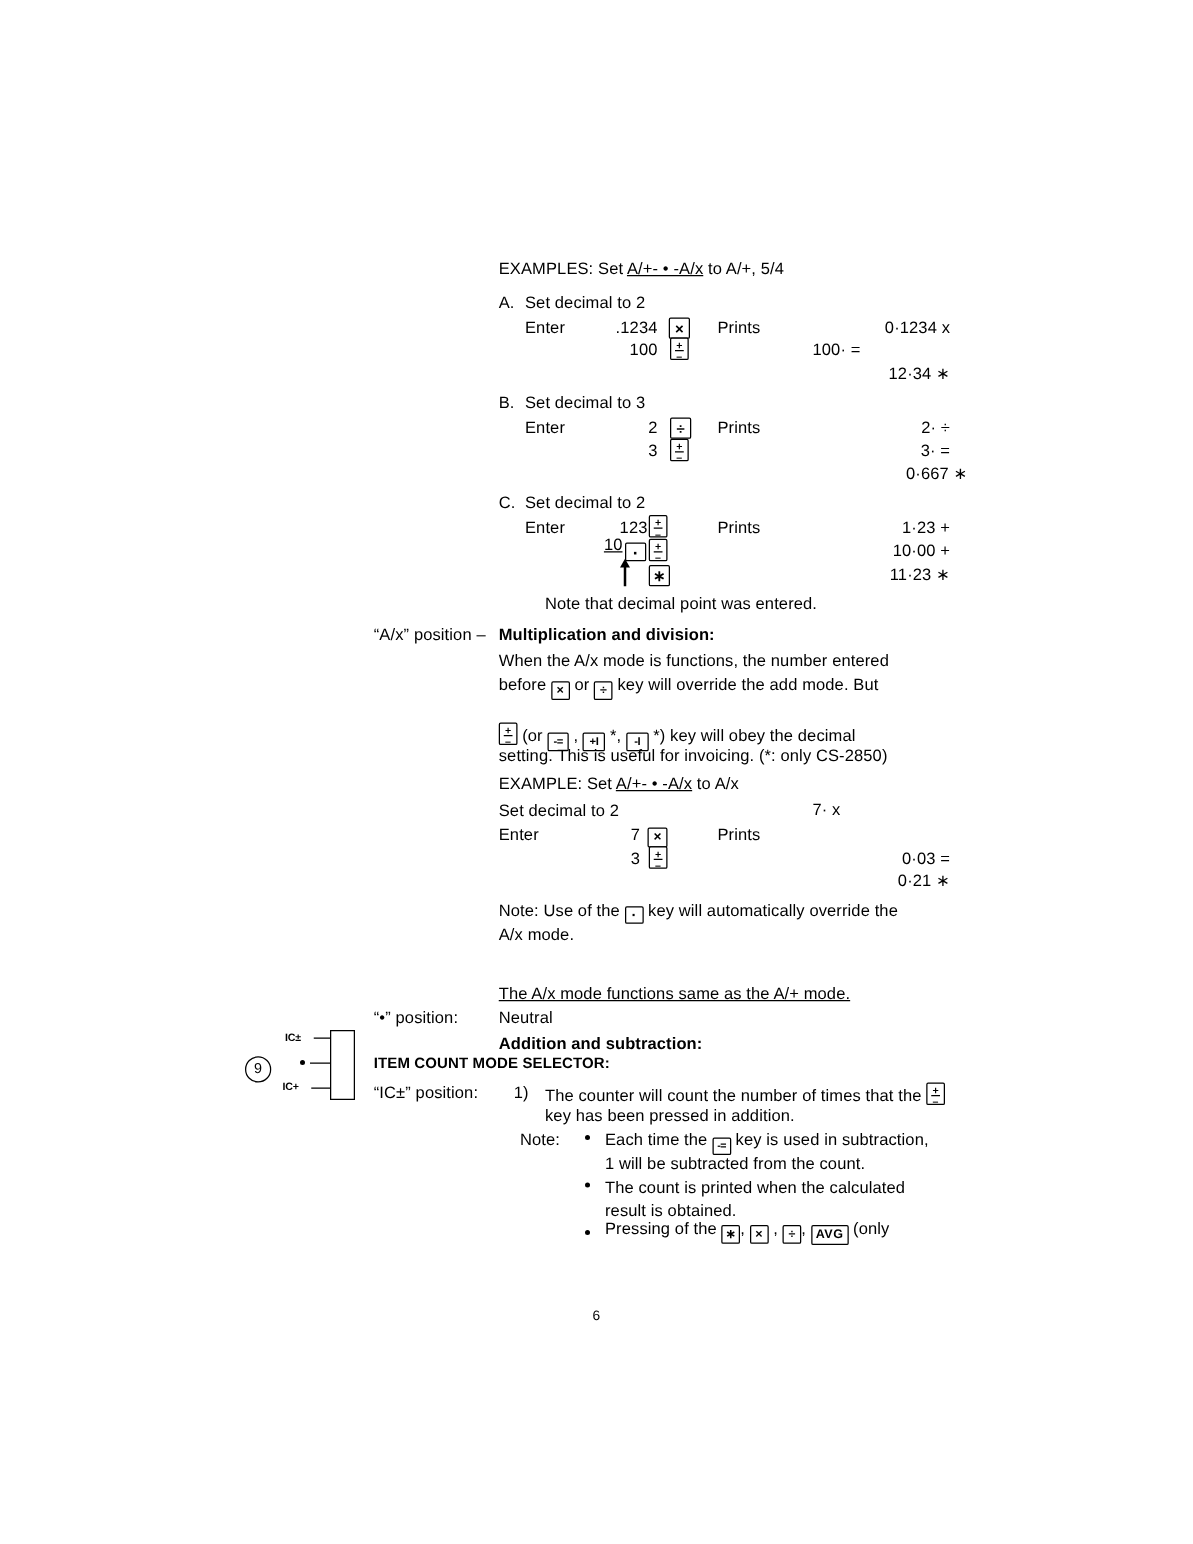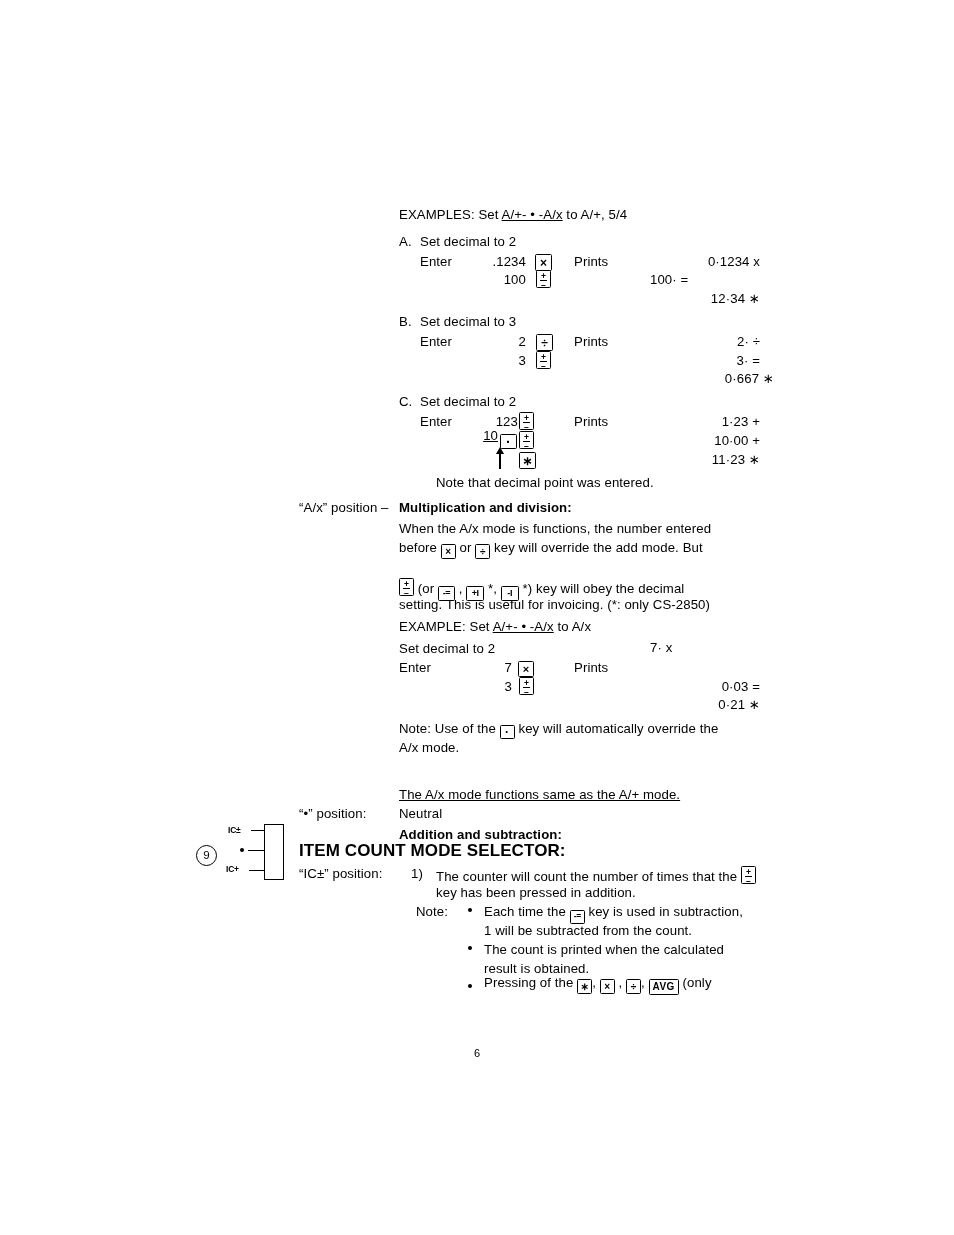--- a/index.html
+++ b/index.html
@@ -284,21 +284,21 @@
     <div class="sel-lbl" style="left:32px; top:1px;">IC±</div>
     <div class="sel-dash" style="left:55px; top:6px; width:13px;"></div>
 
     <div class="sel-dot" style="left:44px; top:24px;"></div>
     <div class="sel-dash" style="left:52px; top:26px; width:16px;"></div>
 
     <div class="sel-lbl" style="left:30px; top:40px;">IC+</div>
     <div class="sel-dash" style="left:53px; top:46px; width:15px;"></div>
   </div>
 
-  <div class="t b" style="left:299px; top:843px; font-size:17px;">ITEM COUNT MODE SELECTOR:</div>
+  <div class="t b" style="left:299px; top:843px; font-size:12px;">ITEM COUNT MODE SELECTOR:</div>
 
   <div class="t" style="left:299px; top:866px;">“IC±” position:</div>
 
   <div class="t" style="left:411px; top:866px;">1)</div>
   <div class="t" style="left:436px; top:866px;">
     <span>The counter will count the number of times that the </span><span class="key key-pm"><span class="pmtop">+</span><span class="pmbar"></span><span class="pmbot">–</span></span>
   </div>
   <div class="t" style="left:436px; top:885px;">key has been pressed in addition.</div>
 
   <div class="t" style="left:416px; top:904px;">Note:</div>

